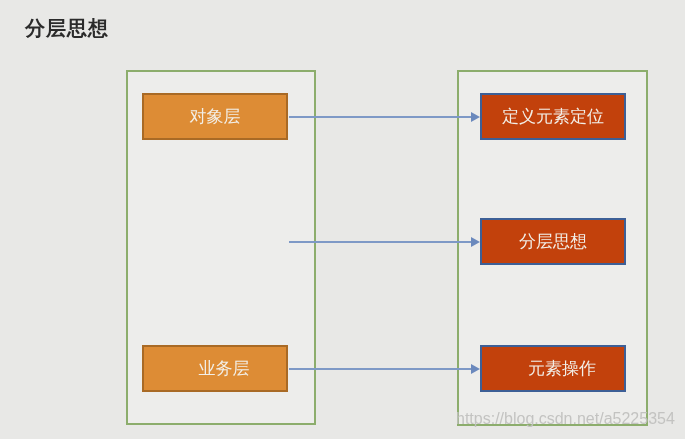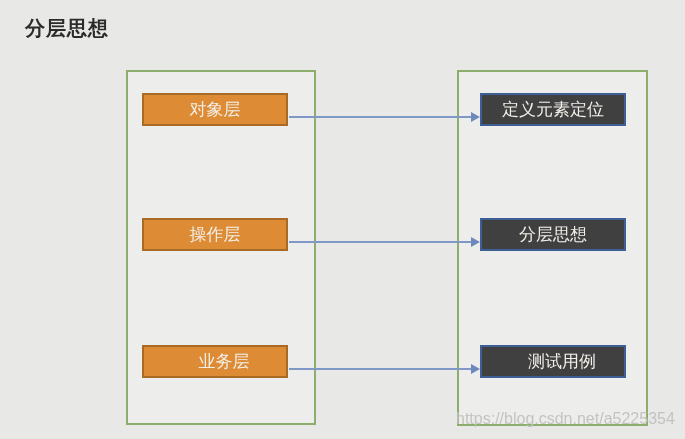--- a/index.html
+++ b/index.html
@@ -29,37 +29,37 @@
     border: 2px solid #8CAD6C;
     background: #EDEDEB;
     box-sizing: border-box;
   }
   .group-frame.left  { left: 126px; top: 70px; width: 190px; height: 355px; }
   .group-frame.right { left: 457px; top: 70px; width: 191px; height: 356px; }
 
   .layer-box {
     position: absolute;
     width: 146px;
-    height: 33px;
+    height: 47px;
     box-sizing: border-box;
     display: flex;
     align-items: center;
     justify-content: center;
     font-size: 17px;
     color: #F2EFE8;
     z-index: 2;
   }
   .layer-box.orange {
     left: 142px;
     background: #DD8C35;
     border: 2px solid #A96A25;
   }
   .layer-box.blue {
     left: 480px;
-    background: #404040;
+    background: #c2410c;
     border: 2px solid #3D5F96;
   }
   .row1 { top: 93px; }
   .row2 { top: 218px; }
   .row3 { top: 345px; padding-left: 18px; }
 
   .connector {
     position: absolute;
     left: 289px;
     width: 191px;
@@ -104,35 +104,32 @@
 <div class="canvas">
 
   <h1 class="page-title">分层思想</h1>
 
   <div class="group-frame left"></div>
   <div class="group-frame right"></div>
 
   <div class="layer-box orange row1">
     <span>对象层</span>
   </div>
-  <div class="layer-box orange row2">
-    <span>操作层</span>
-  </div>
   <div class="layer-box orange row3">
     <span>业务层</span>
   </div>
 
   <div class="layer-box blue row1">
     <span>定义元素定位</span>
   </div>
   <div class="layer-box blue row2">
     <span>分层思想</span>
   </div>
   <div class="layer-box blue row3">
-    <span>测试用例</span>
+    <span>元素操作</span>
   </div>
 
   <div class="connector c1">
     <span class="line"></span>
     <span class="head"></span>
   </div>
   <div class="connector c2">
     <span class="line"></span>
     <span class="head"></span>
   </div>

